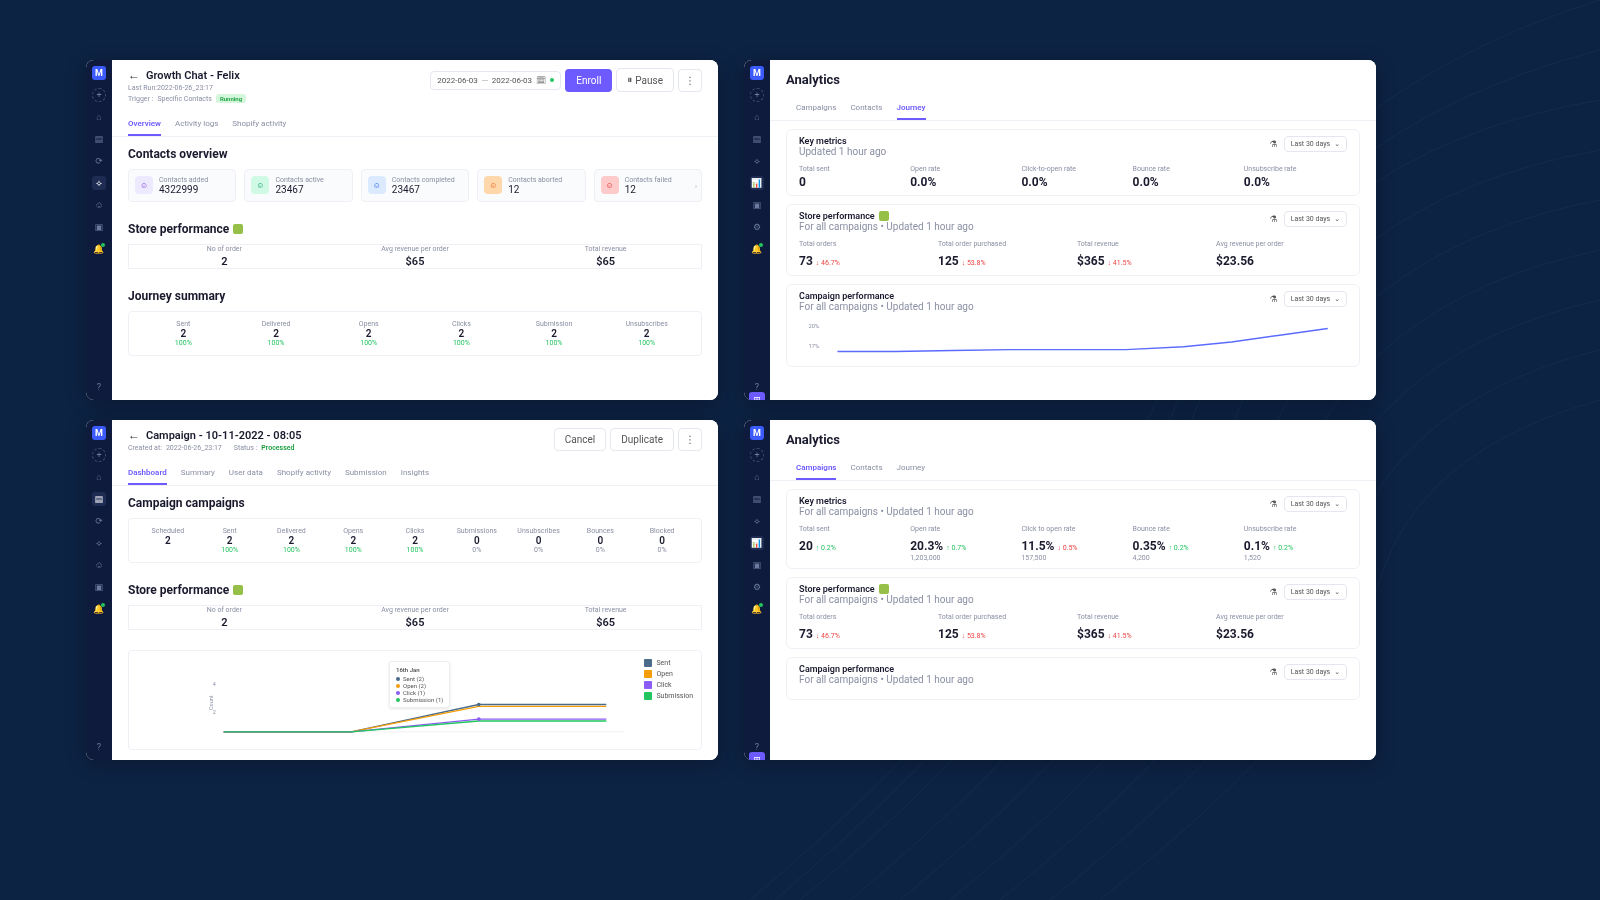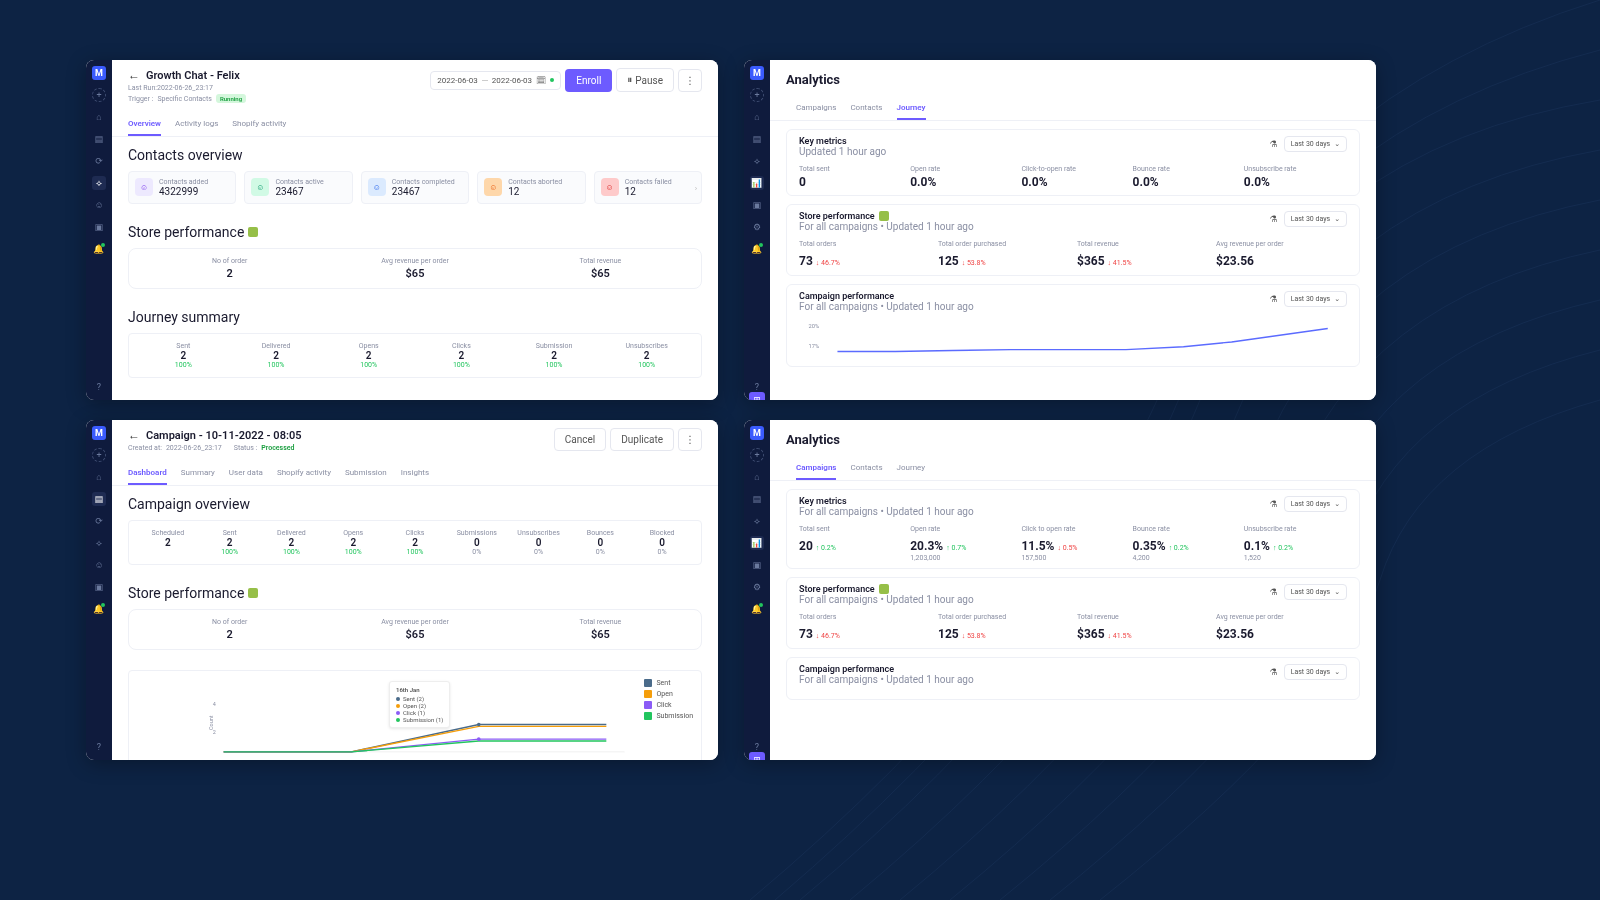--- a/index.html
+++ b/index.html
@@ -32,35 +32,35 @@
 .date-sep{width:6px;height:1px;background:#ccc}
 .date-dot{width:4px;height:4px;background:#22c55e;border-radius:50%}
 .btn{padding:5px 10px;border-radius:4px;font-size:10px;cursor:pointer;border:1px solid transparent;display:flex;align-items:center;gap:3px}
 .btn-primary{background:#6d5bff;color:#fff}
 .btn-outline{background:#fff;border-color:#e5e7ef;color:#555}
 .btn-icon{padding:5px 6px}
 .tabs{display:flex;gap:14px;padding:0 16px;border-bottom:1px solid #eef0f6;margin-top:6px}
 .tab{font-size:8px;color:#8a8fa3;padding:6px 0;cursor:pointer;border-bottom:2px solid transparent}
 .tab.active{color:#6d5bff;border-bottom-color:#6d5bff;font-weight:600}
 .section{padding:10px 16px}
-.section-title{font-size:14px;font-weight:400;color:#1a1a2e;margin-bottom:8px;display:flex;align-items:center;gap:4px}
+.section-title{font-size:12px;font-weight:700;color:#1a1a2e;margin-bottom:8px;display:flex;align-items:center;gap:4px}
 .shopify-badge{width:10px;height:10px;background:#96bf48;border-radius:2px;display:inline-block}
 .cards-row{display:flex;gap:8px}
 .contact-card{flex:1;background:#fafbfd;border:1px solid #eef0f6;border-radius:4px;padding:6px;display:flex;gap:6px;align-items:flex-start;position:relative}
 .card-icon{width:18px;height:18px;border-radius:4px;display:flex;align-items:center;justify-content:center;font-size:8px}
 .ic-purple{background:#ede9fe;color:#7c3aed}
 .ic-green{background:#d1fae5;color:#059669}
 .ic-blue{background:#dbeafe;color:#2563eb}
 .ic-orange{background:#fed7aa;color:#ea580c}
 .ic-red{background:#fecaca;color:#dc2626}
 .card-text{display:flex;flex-direction:column}
 .card-label{font-size:7px;color:#8a8fa3}
 .card-value{font-size:10px;font-weight:400;color:#1a1a2e}
 .card-arrow{position:absolute;right:4px;top:50%;transform:translateY(-50%);font-size:8px;color:#bbb}
-.perf-card{background:#fff;border:1px solid #eef0f6;border-radius:8px;padding:8px;display:flex}
+.perf-card{background:#fff;border:1px solid #eef0f6;border-radius:0;padding:0;display:flex}
 .perf-item{flex:1;text-align:center}
 .perf-label{font-size:7px;color:#8a8fa3;margin-bottom:2px}
 .perf-value{font-size:11px;font-weight:600;color:#1a1a2e}
 .journey-card{background:#fff;border:1px solid #eef0f6;border-radius:4px;padding:8px;display:flex}
 .j-item{flex:1;text-align:center}
 .j-label{font-size:7px;color:#8a8fa3}
 .j-value{font-size:10px;font-weight:600;color:#1a1a2e}
 .j-pct{font-size:7px;color:#22c55e}
 .j-pct.zero{color:#8a8fa3}
 .analytics-title{font-size:13px;font-weight:700;padding:12px 16px 4px;color:#1a1a2e}
@@ -302,21 +302,21 @@
     </div>
     <div class="tabs">
       <div class="tab active">Dashboard</div>
       <div class="tab">Summary</div>
       <div class="tab">User data</div>
       <div class="tab">Shopify activity</div>
       <div class="tab">Submission</div>
       <div class="tab">Insights</div>
     </div>
     <div class="section">
-      <div class="section-title">Campaign overview</div>
+      <div class="section-title">Campaign campaigns</div>
       <div class="journey-card" id="w2-overview">
           <div class="j-item">
             <div class="j-label">Scheduled</div>
             <div class="j-value">2</div>
             <div class="j-pct "></div>
           </div>
           <div class="j-item">
             <div class="j-label">Sent</div>
             <div class="j-value">2</div>
             <div class="j-pct ">100%</div>

